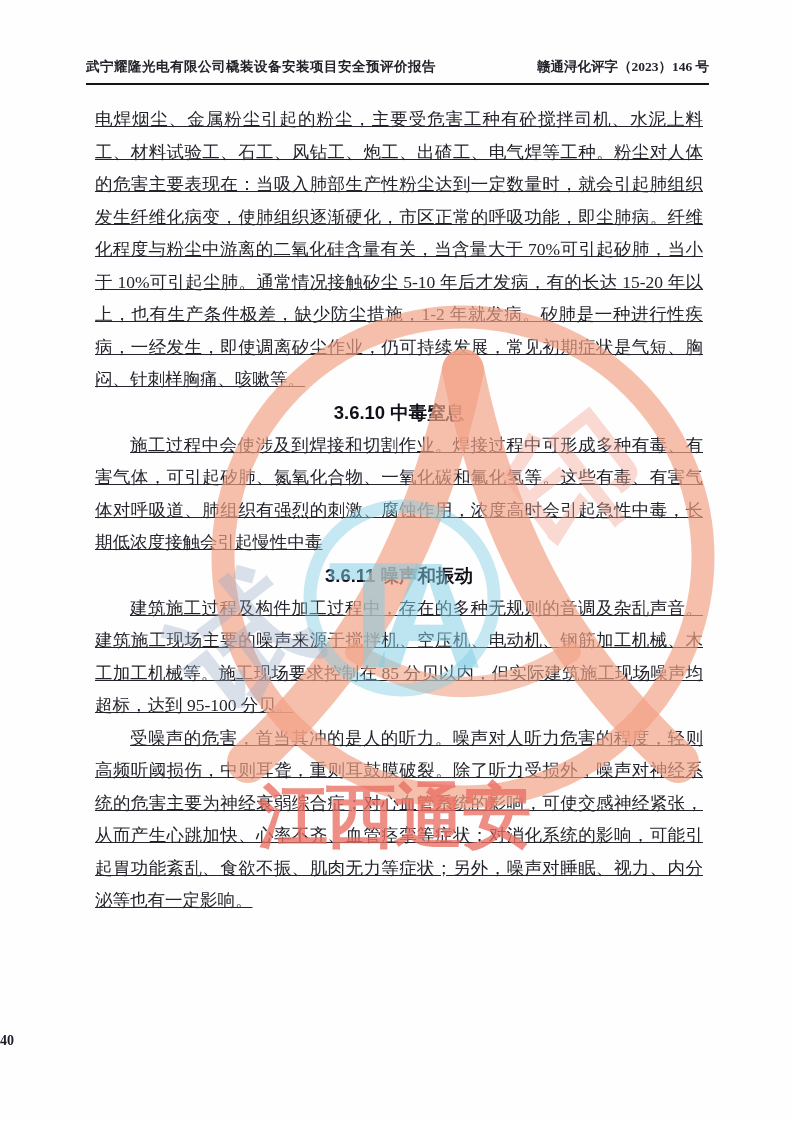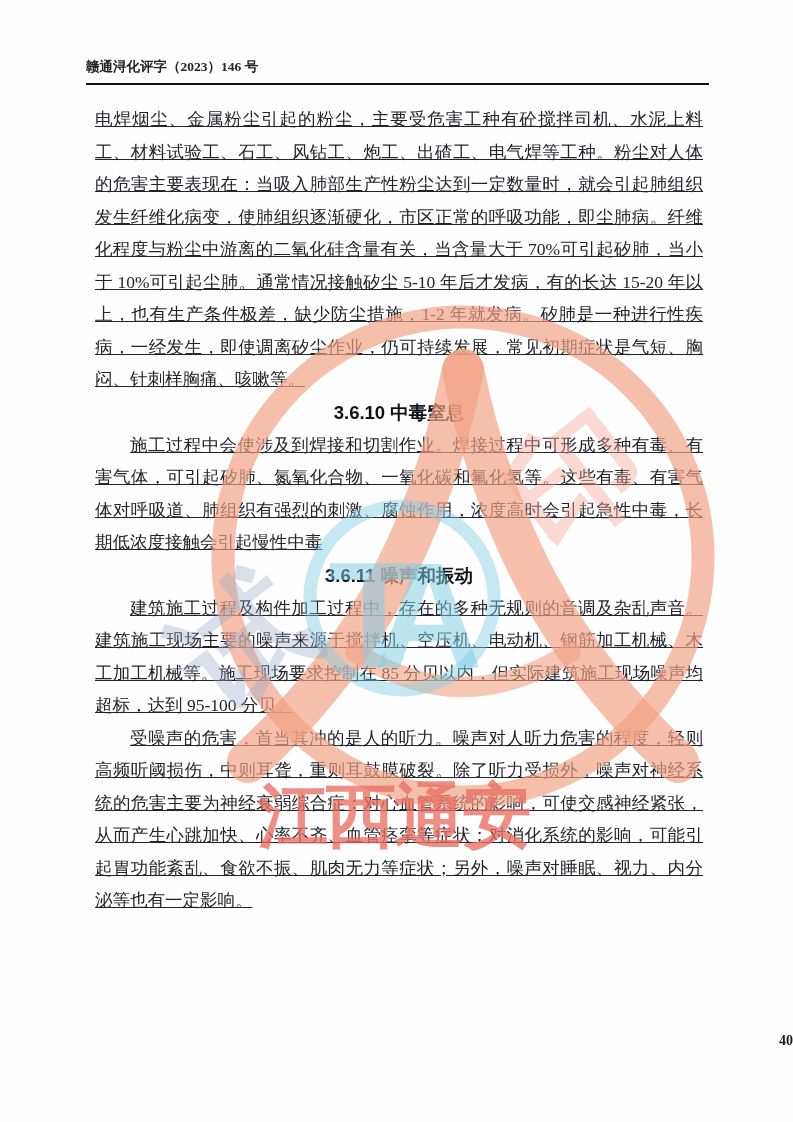--- a/index.html
+++ b/index.html
@@ -32,21 +32,21 @@
   .body-text p.indent{text-indent:2em;}
   .body-text h3{
     margin:0;padding:0;
     font-size:18.5px;line-height:33px;font-weight:bold;
     font-family:"Liberation Sans","DejaVu Sans",sans-serif;
     color:#101018;text-align:center;
   }
   
   .footer{
     position:absolute;left:0;right:0;top:1033px;
-    text-align:right;
+    text-align:left;
     font-size:14px;font-weight:bold;
     font-family:"Liberation Serif","DejaVu Serif",serif;
     color:#1b1b2a;
   }
   
   .watermark{
     position:absolute;inset:0;z-index:5;pointer-events:none;
   }
   .wm-svg{position:absolute;left:0;top:0;}
   .wm-ghost{
@@ -81,20 +81,21 @@
     color:rgba(233,110,98,0.78);
     white-space:nowrap;
   }
 </style>
 </head>
 <body>
 
 <div class="page">
 
   <div class="header">
+    <span class="h-left">武宁耀隆光电有限公司橇装设备安装项目安全预评价报告</span>
     <span class="h-right">赣通浔化评字（2023）146 号</span>
   </div>
 
   <div class="body-text">
     <p>电焊烟尘、金属粉尘引起的粉尘，主要受危害工种有砼搅拌司机、水泥上料工、材料试验工、石工、风钻工、炮工、出碴工、电气焊等工种。粉尘对人体的危害主要表现在：当吸入肺部生产性粉尘达到一定数量时，就会引起肺组织发生纤维化病变，使肺组织逐渐硬化，市区正常的呼吸功能，即尘肺病。纤维化程度与粉尘中游离的二氧化硅含量有关，当含量大于 70%可引起矽肺，当小于 10%可引起尘肺。通常情况接触矽尘 5-10 年后才发病，有的长达 15-20 年以上，也有生产条件极差，缺少防尘措施，1-2 年就发病。矽肺是一种进行性疾病，一经发生，即使调离矽尘作业，仍可持续发展，常见初期症状是气短、胸闷、针刺样胸痛、咳嗽等。</p>
     <h3>3.6.10 中毒窒息</h3>
     <p class="indent">施工过程中会使涉及到焊接和切割作业。焊接过程中可形成多种有毒、有害气体，可引起矽肺、氮氧化合物、一氧化碳和氟化氢等。这些有毒、有害气体对呼吸道、肺组织有强烈的刺激、腐蚀作用，浓度高时会引起急性中毒，长期低浓度接触会引起慢性中毒</p>
     <h3>3.6.11 噪声和振动</h3>
     <p class="indent">建筑施工过程及构件加工过程中，存在的多种无规则的音调及杂乱声音。建筑施工现场主要的噪声来源于搅拌机、空压机、电动机、钢筋加工机械、木工加工机械等。施工现场要求控制在 85 分贝以内，但实际建筑施工现场噪声均超标，达到 95-100 分贝。</p>
     <p class="indent">受噪声的危害，首当其冲的是人的听力。噪声对人听力危害的程度，轻则高频听阈损伤，中则耳聋，重则耳鼓膜破裂。除了听力受损外，噪声对神经系统的危害主要为神经衰弱综合症；对心血管系统的影响，可使交感神经紧张，从而产生心跳加快、心率不齐、血管痉挛等症状；对消化系统的影响，可能引起胃功能紊乱、食欲不振、肌肉无力等症状；另外，噪声对睡眠、视力、内分泌等也有一定影响。</p>

